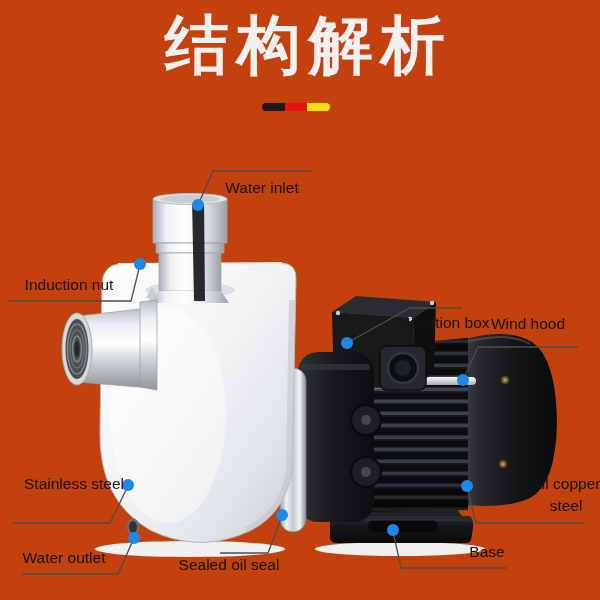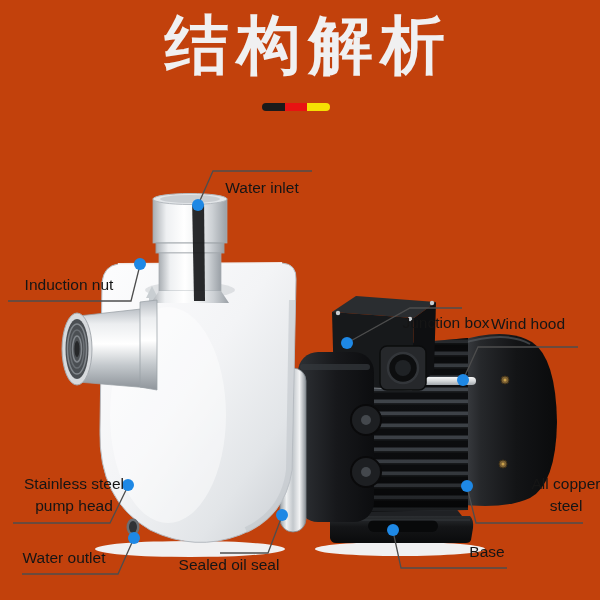--- a/index.html
+++ b/index.html
@@ -209,21 +209,20 @@
     <span>Induction nut</span>
   </div>
   <div class="lbl" style="left:392px;top:285px;width:108px;margin-top:28px;">
     <span>Junction box</span>
   </div>
   <div class="lbl" style="left:478px;top:314px;width:100px;">
     <span>Wind hood</span>
   </div>
   <div class="lbl two" style="left:0px;top:473px;width:130px;margin-left:9px;">
     <div>Stainless steel</div>
-    <div>pump head</div>
   </div>
   <div class="lbl" style="left:8px;top:548px;width:112px;">
     <span>Water outlet</span>
   </div>
   <div class="lbl" style="left:164px;top:555px;width:130px;">
     <span>Sealed oil seal</span>
   </div>
   <div class="lbl two" style="left:516px;top:473px;width:100px;">
     <div>All copper</div>
     <div>steel</div>

